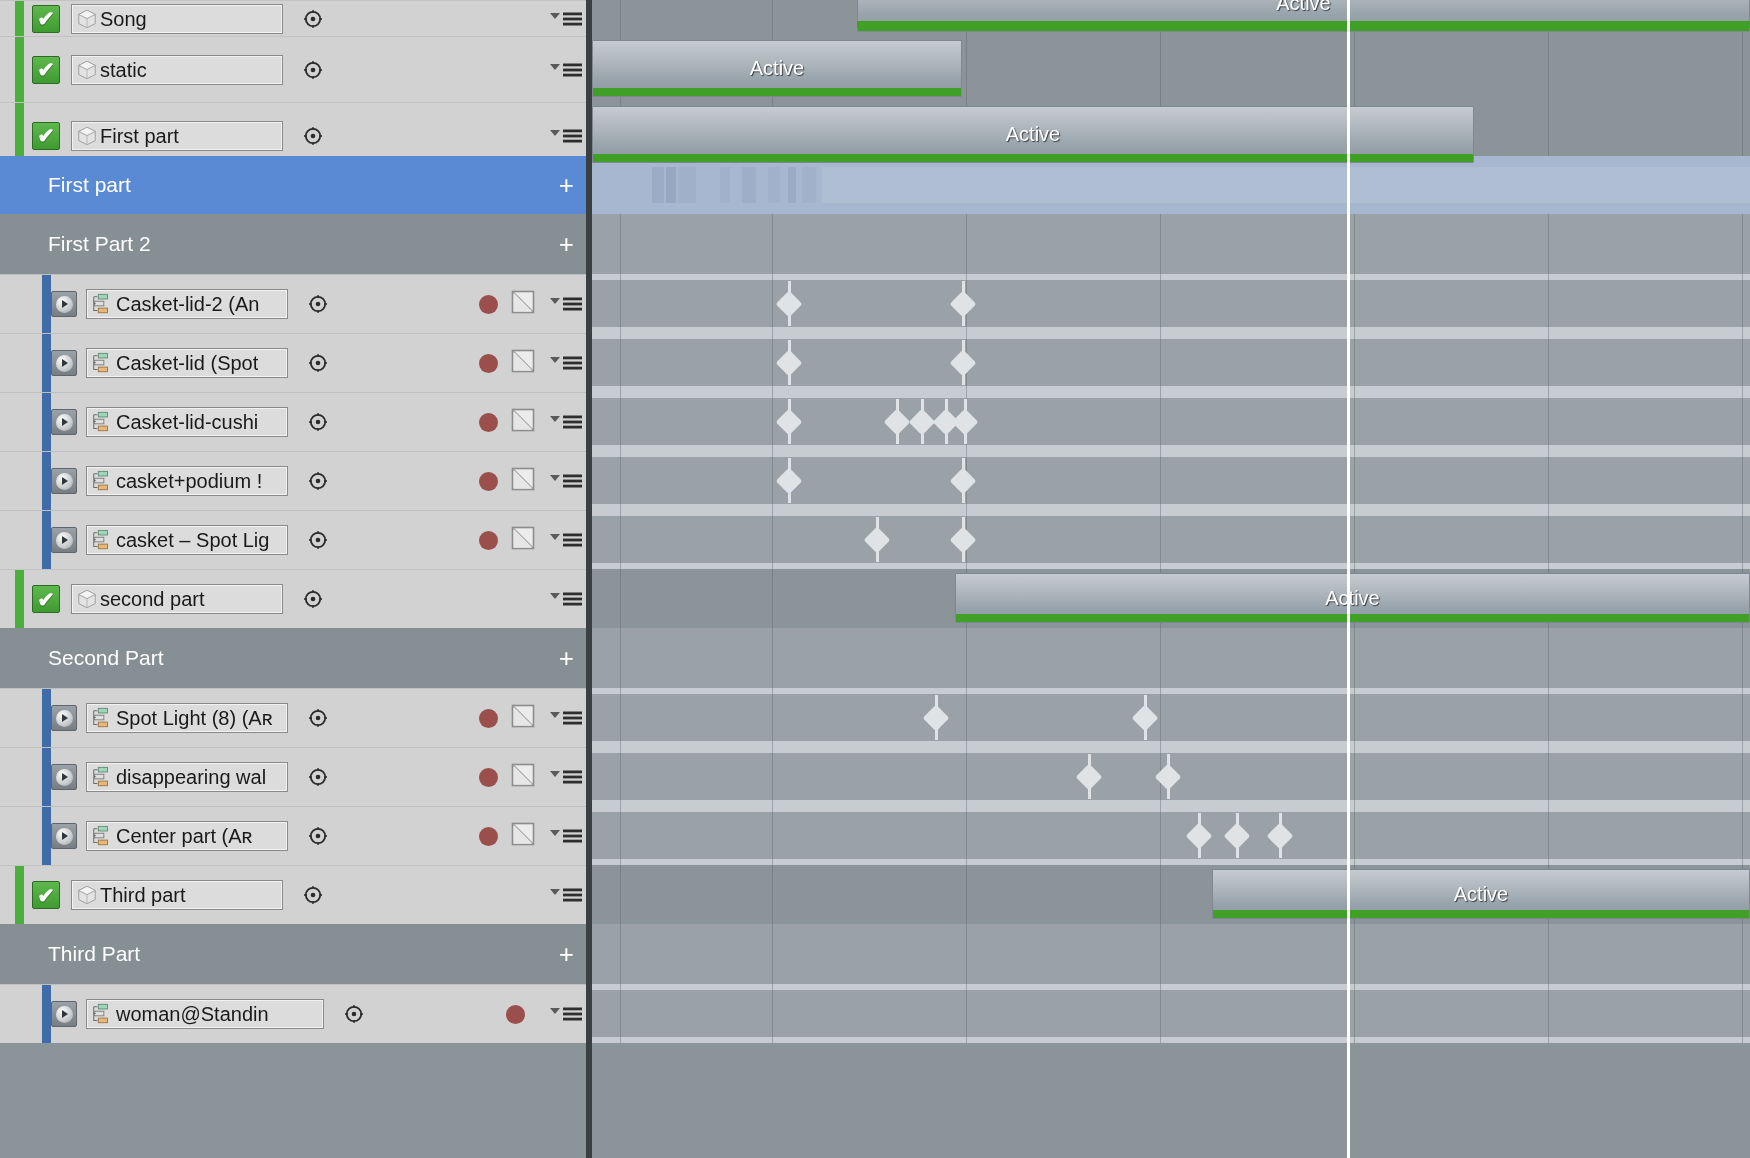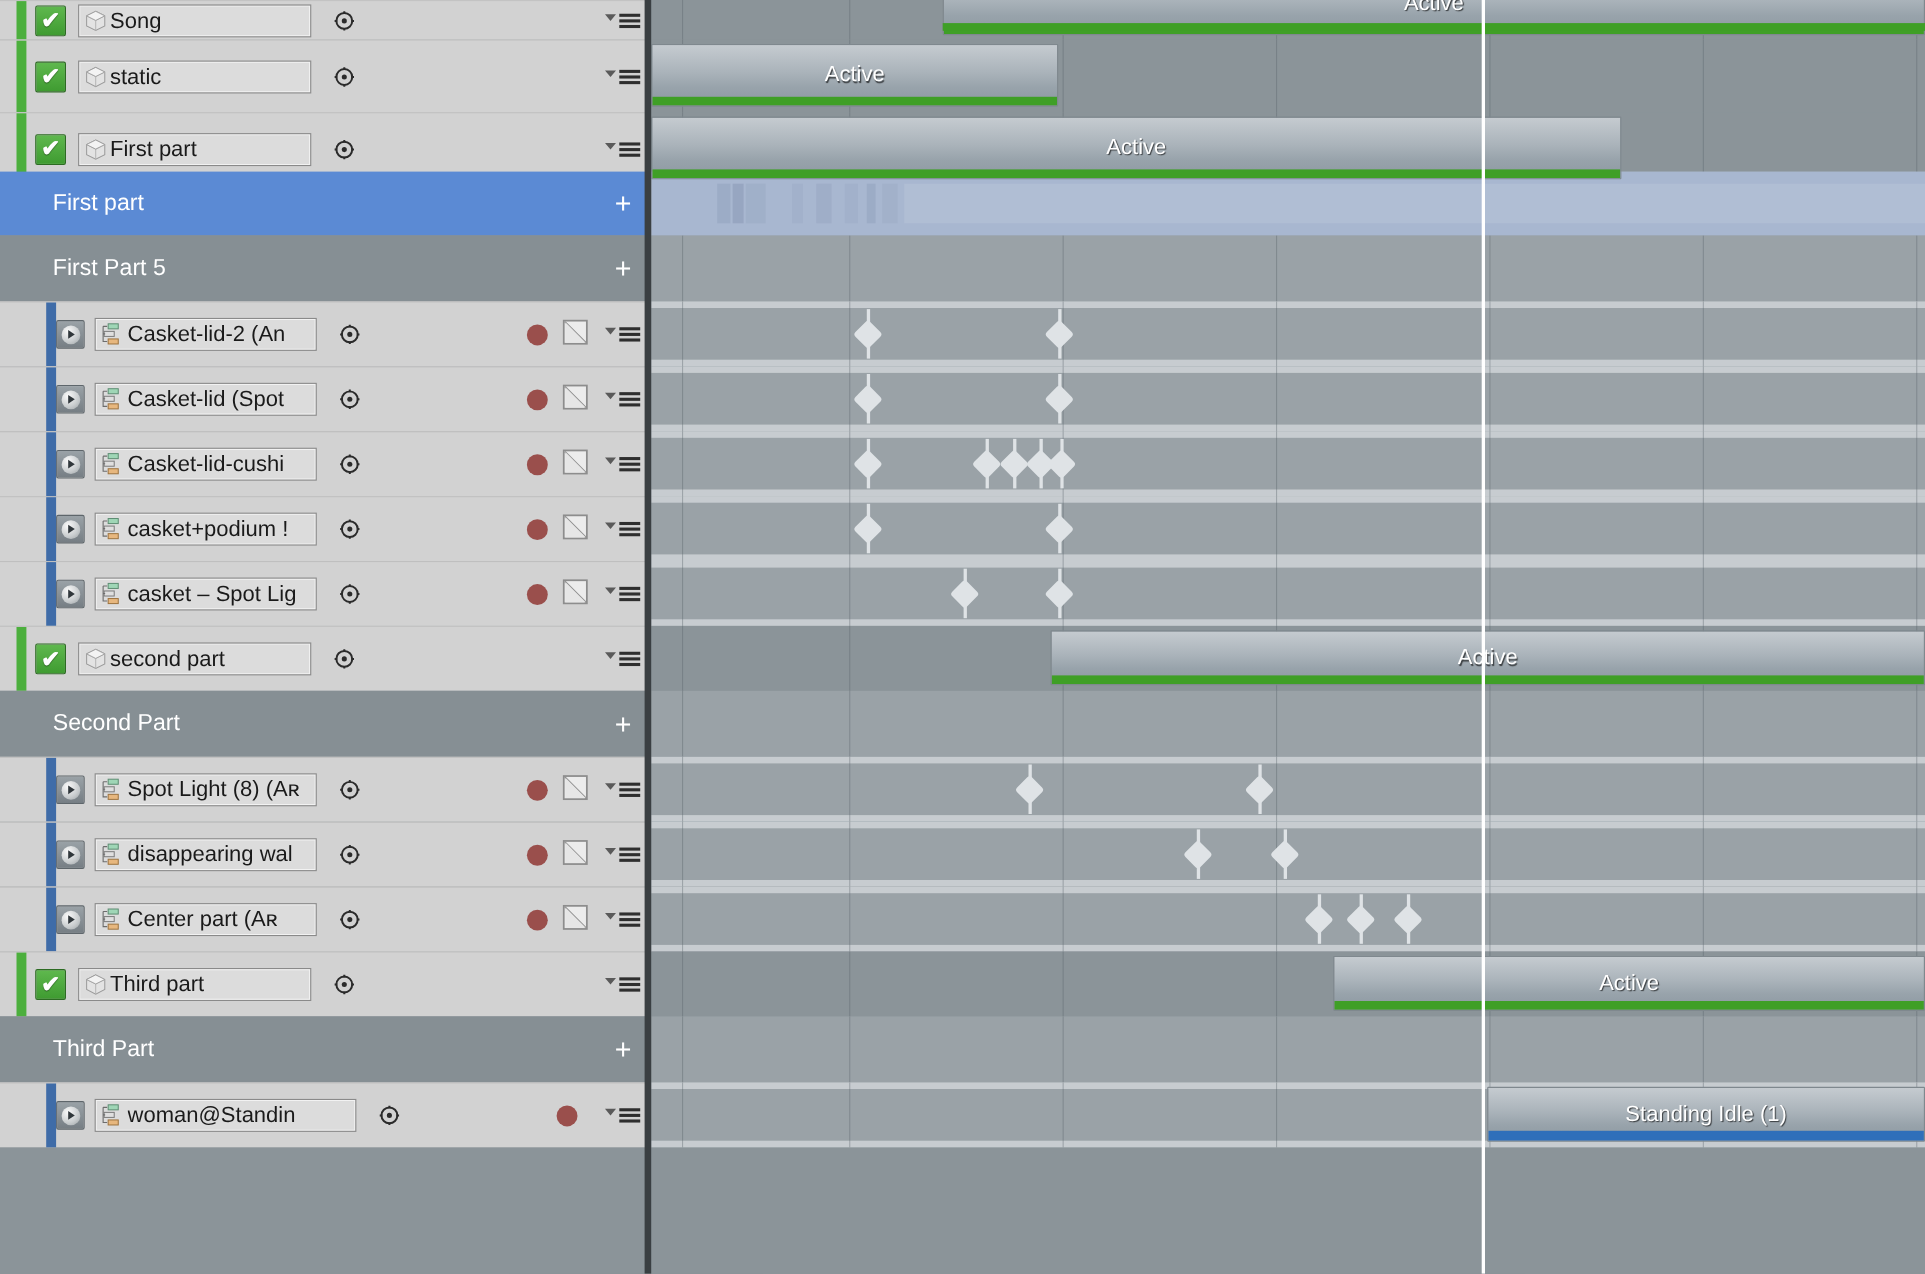--- a/index.html
+++ b/index.html
@@ -216,21 +216,21 @@
               <rect x="14" y="13.7" width="19" height="2.8"></rect>
             </g>
 </svg>
         </span>
       </div>
       <div class="row grouphdr sel" style="top: 156px; height: 58px;">
         <span>First part</span>
         <span class="plus">+</span>
       </div>
       <div class="row grouphdr norm" style="top: 214px; height: 60px;">
-        <span>First Part 5</span>
+        <span>First Part 2</span>
         <span class="plus">+</span>
       </div>
       <div class="row atrack" style="top: 274px; height: 59px;">
         <span class="bluebar"></span>
         <span class="playbtn">
           <span class="circ">
             <span class="tri"></span>
           </span>
         </span>
         <span class="namebox" style="margin-left:9px;width:202px">
@@ -920,24 +920,20 @@
         <span>Active</span>
         <span class="greenfoot"></span>
       </div>
       <div class="clip" style="left: 363px; width: 795px; top: 573px; height: 50px;">
         <span>Active</span>
         <span class="greenfoot"></span>
       </div>
       <div class="clip" style="left: 620px; width: 538px; top: 869px; height: 50px;">
         <span>Active</span>
         <span class="greenfoot"></span>
-      </div>
-      <div class="clip" style="left: 760px; width: 398px; top: 988px; height: 50px;">
-        <span>Standing Idle (1)</span>
-        <span class="bluefoot"></span>
       </div>
       <div class="kfline" style="left: 196px; top: 281px; height: 45px;"></div>
       <div class="kf" style="left: 197px; top: 303.5px;"></div>
       <div class="kfline" style="left: 370px; top: 281px; height: 45px;"></div>
       <div class="kf" style="left: 371px; top: 303.5px;"></div>
       <div class="kfline" style="left: 196px; top: 340px; height: 45px;"></div>
       <div class="kf" style="left: 197px; top: 362.5px;"></div>
       <div class="kfline" style="left: 370px; top: 340px; height: 45px;"></div>
       <div class="kf" style="left: 371px; top: 362.5px;"></div>
       <div class="kfline" style="left: 196px; top: 399px; height: 45px;"></div>

